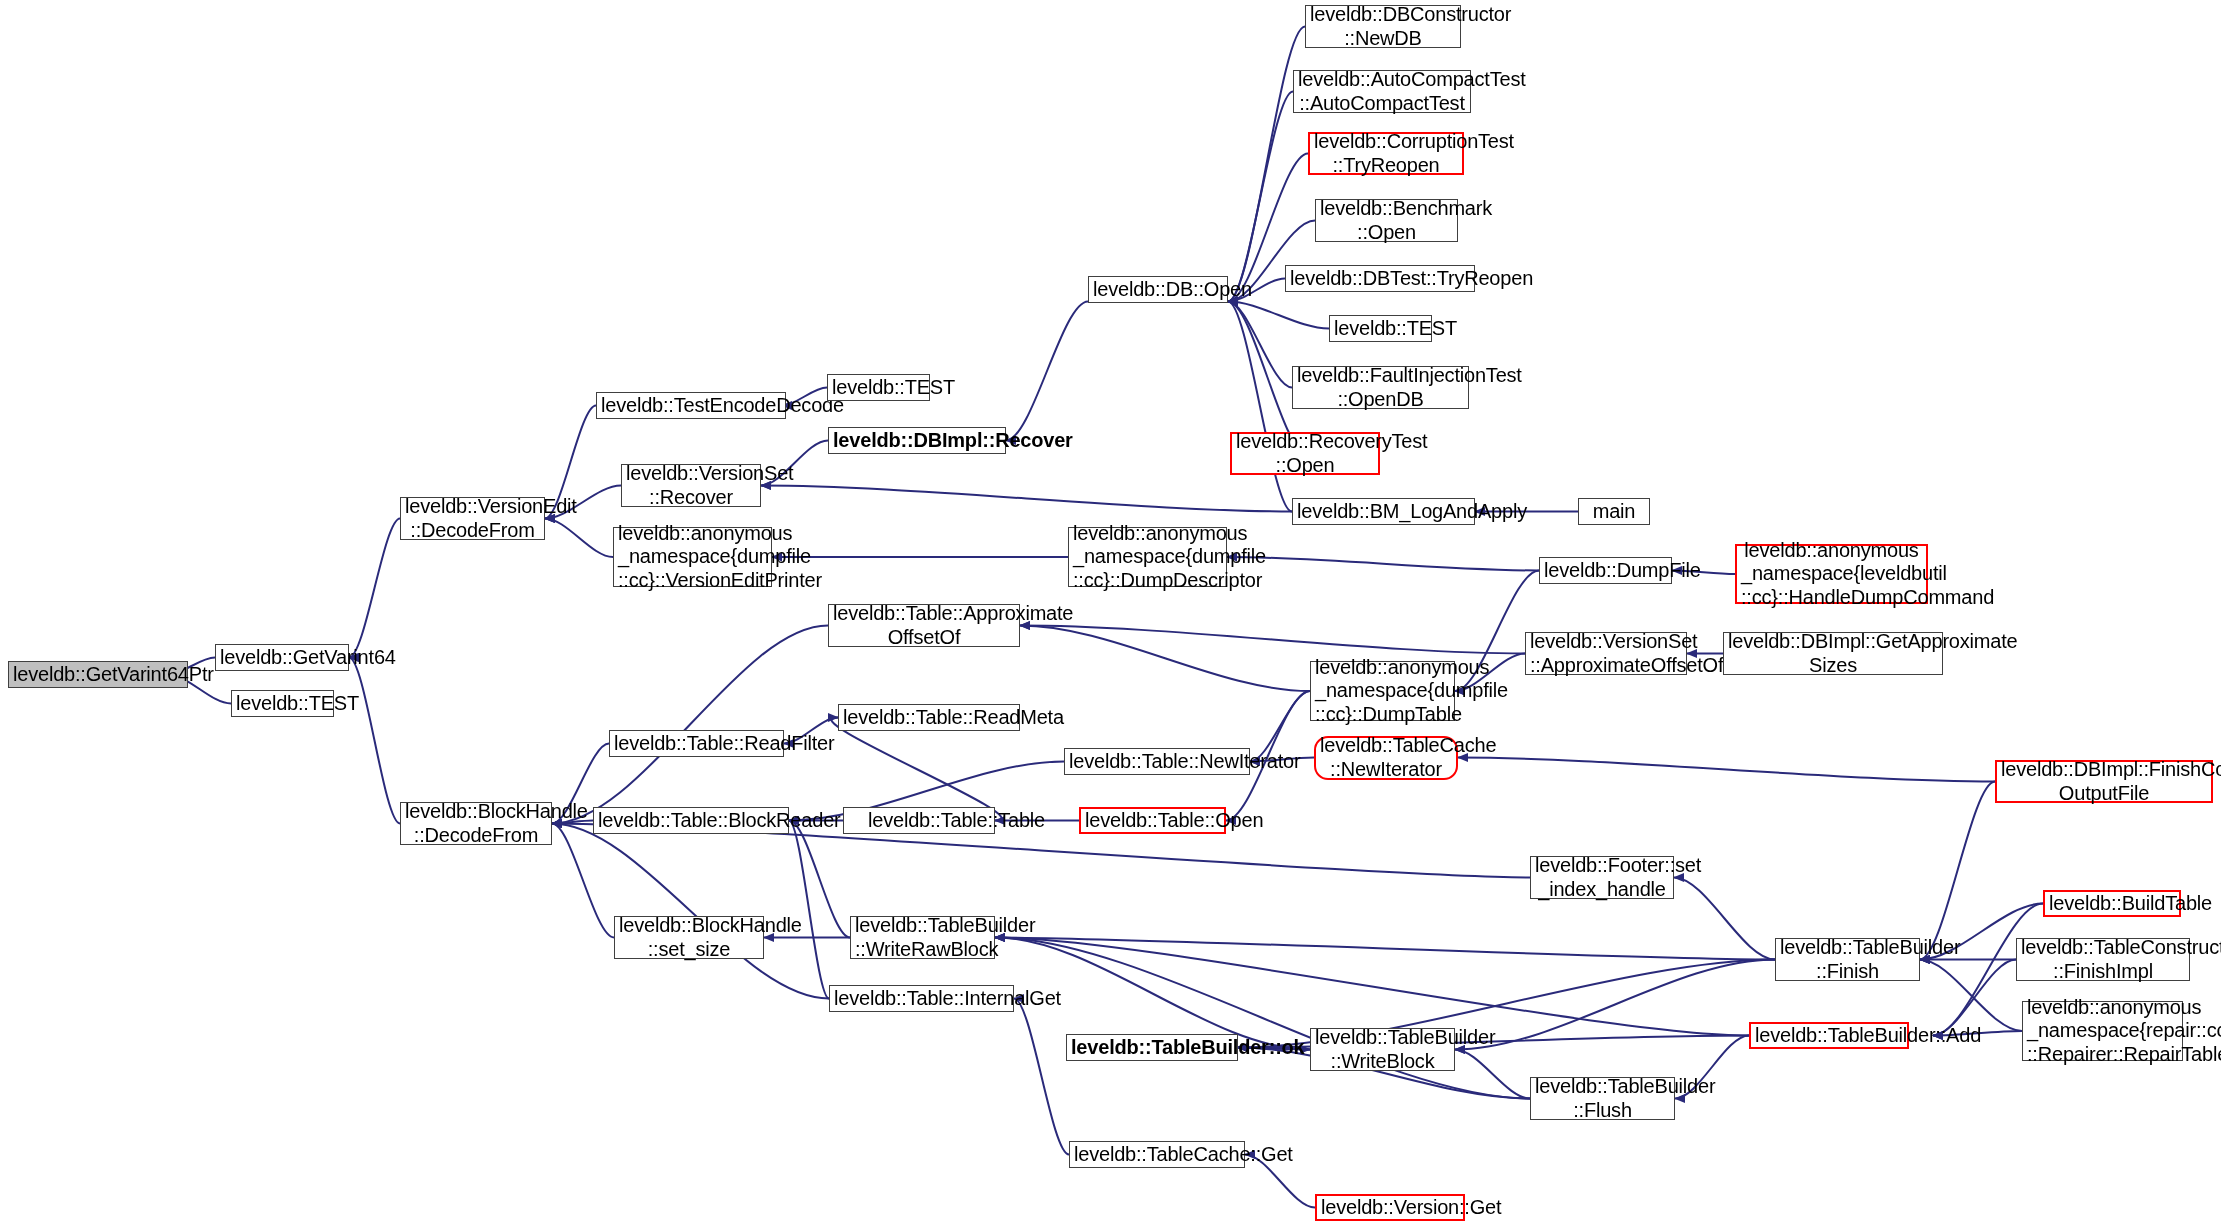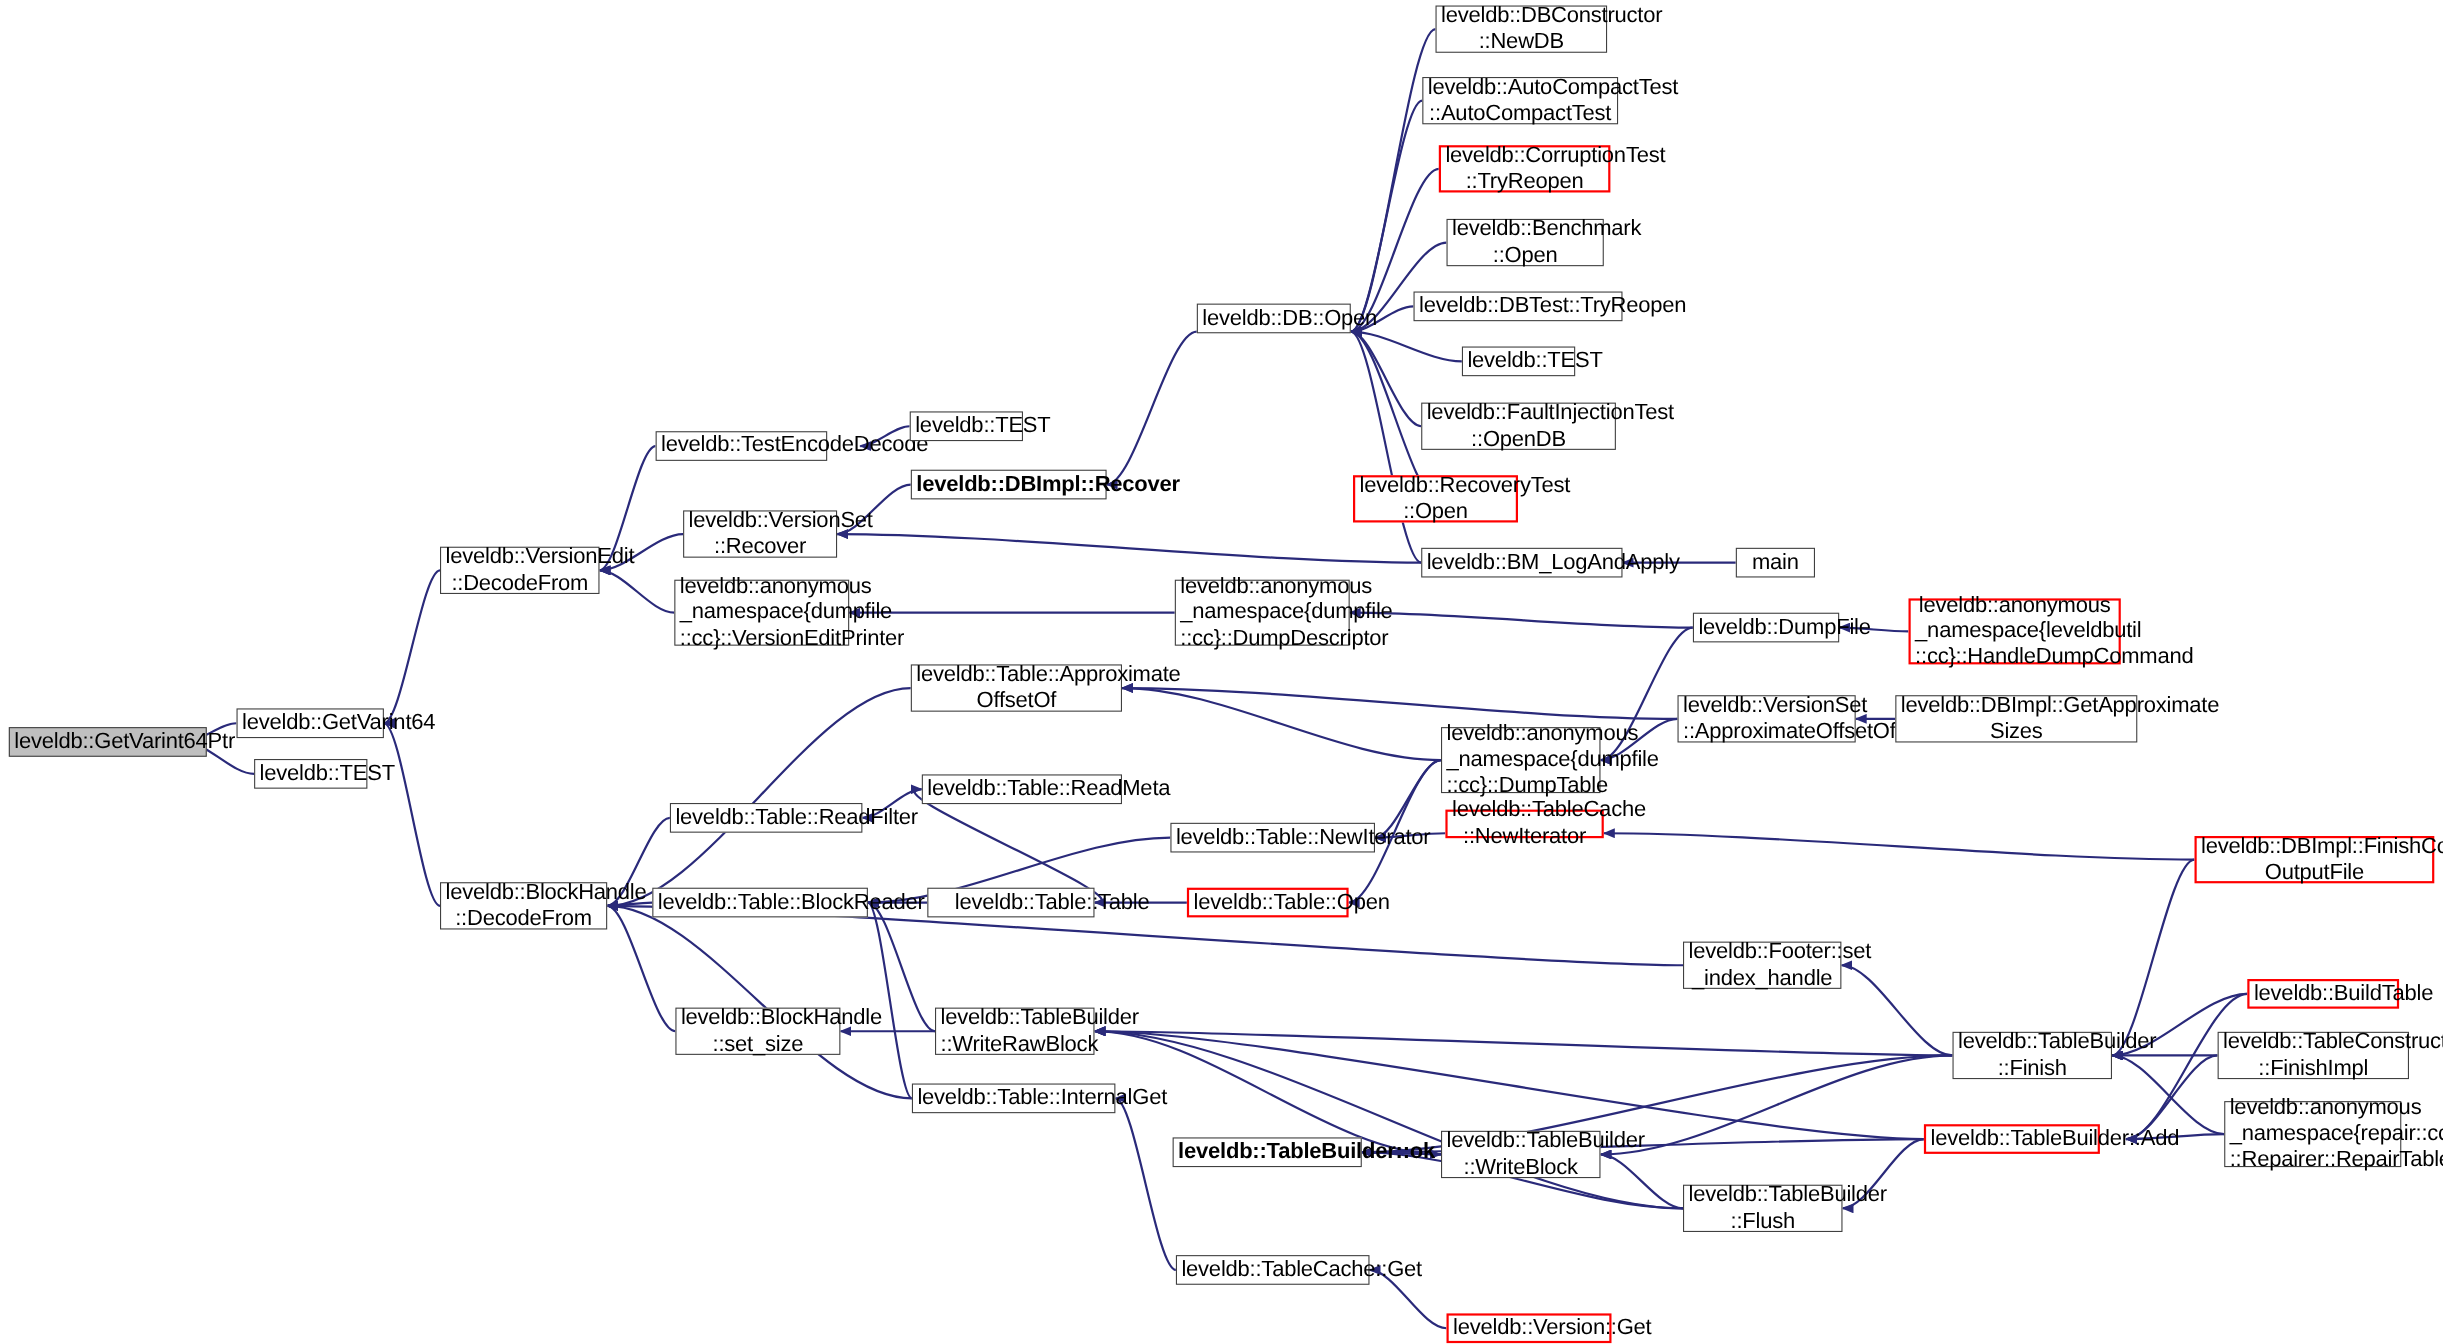--- a/index.html
+++ b/index.html
@@ -107,21 +107,21 @@
       </g>
   </svg>
   <div id="node-layer">
       <div class="node cur" style="left: 8px; top: 661px; width: 180px; height: 27px;"><span>leveldb::GetVarint64Ptr</span></div>
       <div class="node" style="left: 215px; top: 644px; width: 134px; height: 27px;"><span>leveldb::GetVarint64</span></div>
       <div class="node" style="left: 231px; top: 690px; width: 103px; height: 27px;"><span>leveldb::TEST</span></div>
       <div class="node" style="left: 400px; top: 497px; width: 145px; height: 43px;"><span>leveldb::VersionEdit
 ::DecodeFrom</span></div>
       <div class="node" style="left: 400px; top: 802px; width: 152px; height: 43px;"><span>leveldb::BlockHandle
 ::DecodeFrom</span></div>
-      <div class="node" style="left: 596px; top: 392px; width: 156px; height: 27px; align-items: flex-end;"><span>leveldb::TestEncodeDecode</span></div>
+      <div class="node" style="left: 596px; top: 392px; width: 190px; height: 27px;"><span>leveldb::TestEncodeDecode</span></div>
       <div class="node" style="left: 621px; top: 464px; width: 140px; height: 43px;"><span>leveldb::VersionSet
 ::Recover</span></div>
       <div class="node" style="left: 613px; top: 527px; width: 159px; height: 60px;"><span>leveldb::anonymous
 _namespace{dumpfile
 ::cc}::VersionEditPrinter</span></div>
       <div class="node" style="left: 827px; top: 374px; width: 103px; height: 27px;"><span>leveldb::TEST</span></div>
       <div class="node" style="left: 828px; top: 427px; width: 178px; height: 27px; font-weight: bold;"><span>leveldb::DBImpl::Recover</span></div>
       <div class="node" style="left: 1088px; top: 276px; width: 140px; height: 27px;"><span>leveldb::DB::Open</span></div>
       <div class="node" style="left: 1305px; top: 5px; width: 156px; height: 43px;"><span>leveldb::DBConstructor
 ::NewDB</span></div>
@@ -151,21 +151,21 @@
       <div class="node" style="left: 1525px; top: 632px; width: 162px; height: 43px;"><span>leveldb::VersionSet
 ::ApproximateOffsetOf</span></div>
       <div class="node" style="left: 1723px; top: 632px; width: 220px; height: 43px;"><span>leveldb::DBImpl::GetApproximate
 Sizes</span></div>
       <div class="node" style="left: 1310px; top: 661px; width: 145px; height: 60px;"><span>leveldb::anonymous
 _namespace{dumpfile
 ::cc}::DumpTable</span></div>
       <div class="node" style="left: 838px; top: 704px; width: 182px; height: 27px;"><span>leveldb::Table::ReadMeta</span></div>
       <div class="node" style="left: 609px; top: 730px; width: 175px; height: 27px;"><span>leveldb::Table::ReadFilter</span></div>
       <div class="node" style="left: 1064px; top: 748px; width: 186px; height: 27px;"><span>leveldb::Table::NewIterator</span></div>
-      <div class="node red" style="left: 1314px; top: 736px; width: 144px; height: 26px;"><span>leveldb::TableCache
+      <div class="node red" style="left: 1314px; top: 736px; width: 144px; height: 44px; border-radius: 14px;"><span>leveldb::TableCache
 ::NewIterator</span></div>
       <div class="node red" style="left: 1995px; top: 760px; width: 218px; height: 43px;"><span>leveldb::DBImpl::FinishCompaction
 OutputFile</span></div>
       <div class="node" style="left: 593px; top: 807px; width: 196px; height: 27px;"><span>leveldb::Table::BlockReader</span></div>
       <div class="node" style="left: 843px; top: 807px; width: 152px; height: 27px; padding-left: 24px;"><span>leveldb::Table::Table</span></div>
       <div class="node red" style="left: 1079px; top: 807px; width: 147px; height: 27px;"><span>leveldb::Table::Open</span></div>
       <div class="node" style="left: 1530px; top: 856px; width: 144px; height: 43px;"><span>leveldb::Footer::set
 _index_handle</span></div>
       <div class="node red" style="left: 2043px; top: 890px; width: 138px; height: 27px;"><span>leveldb::BuildTable</span></div>
       <div class="node" style="left: 614px; top: 916px; width: 150px; height: 43px;"><span>leveldb::BlockHandle

